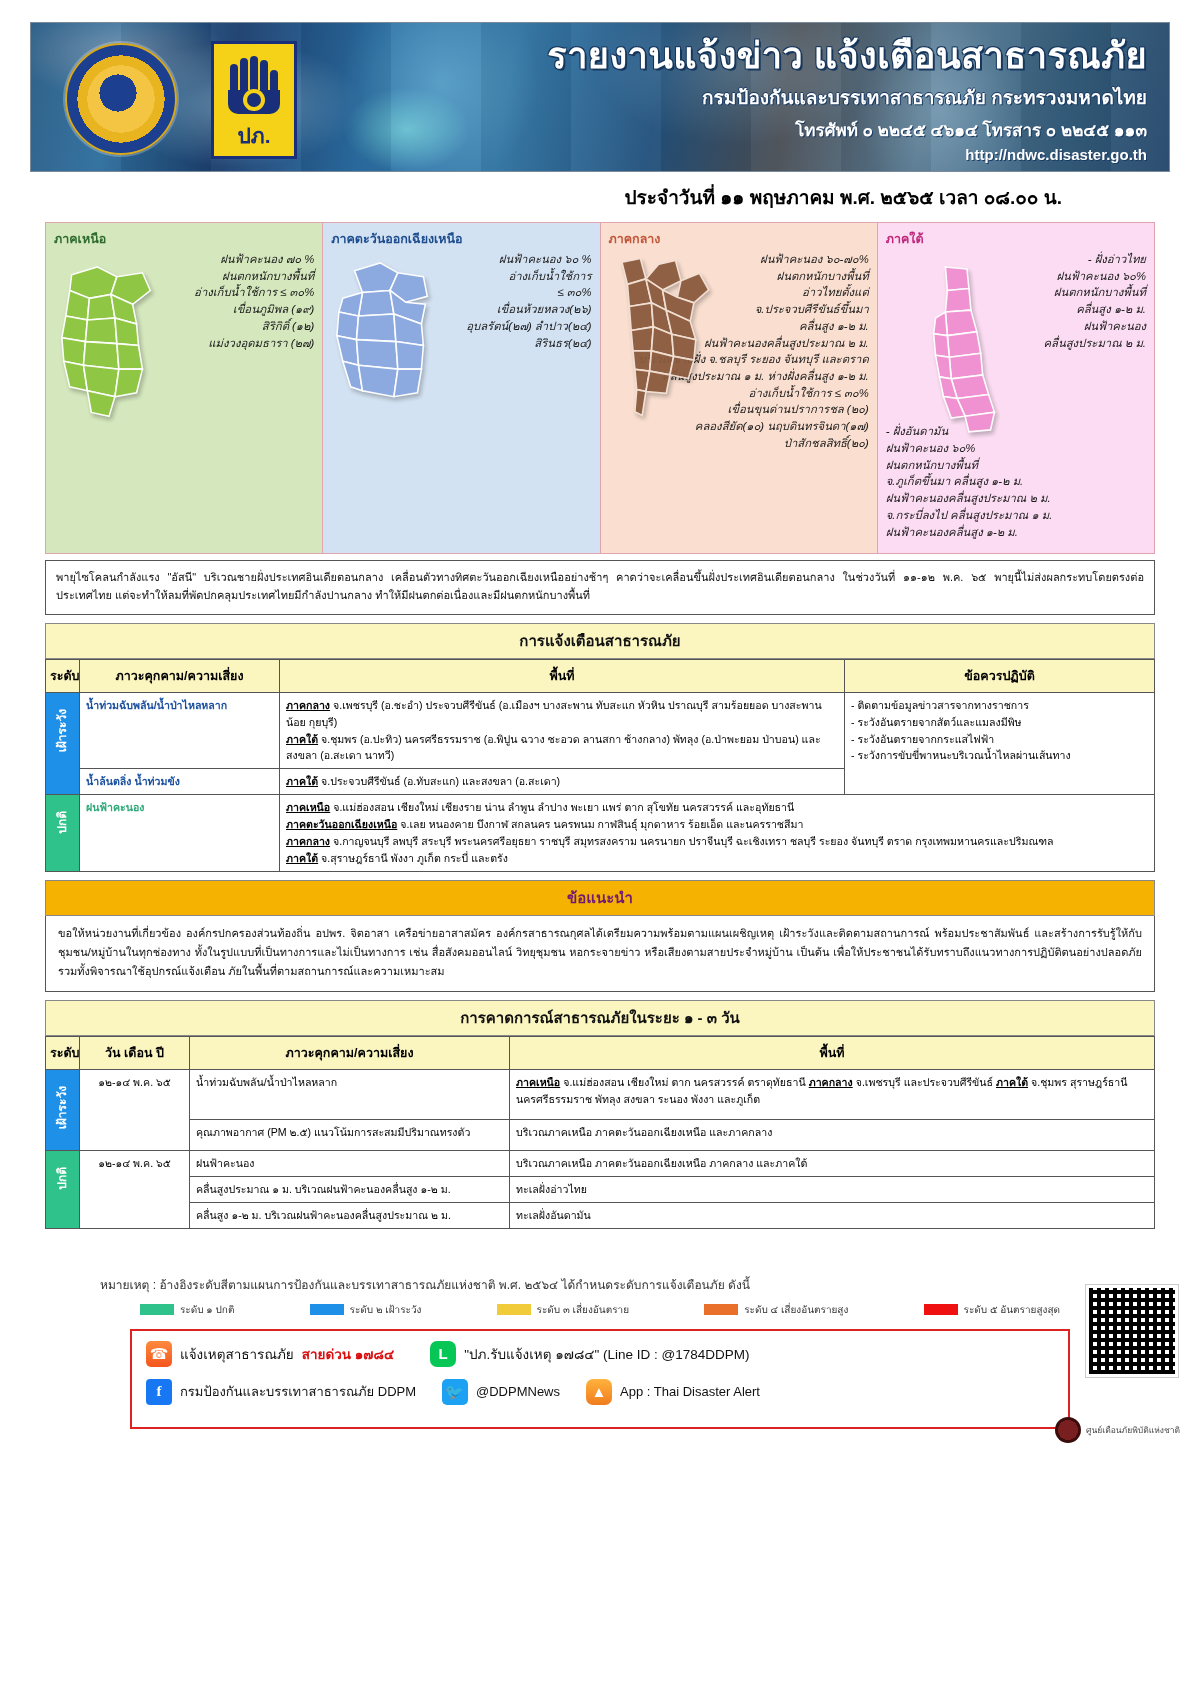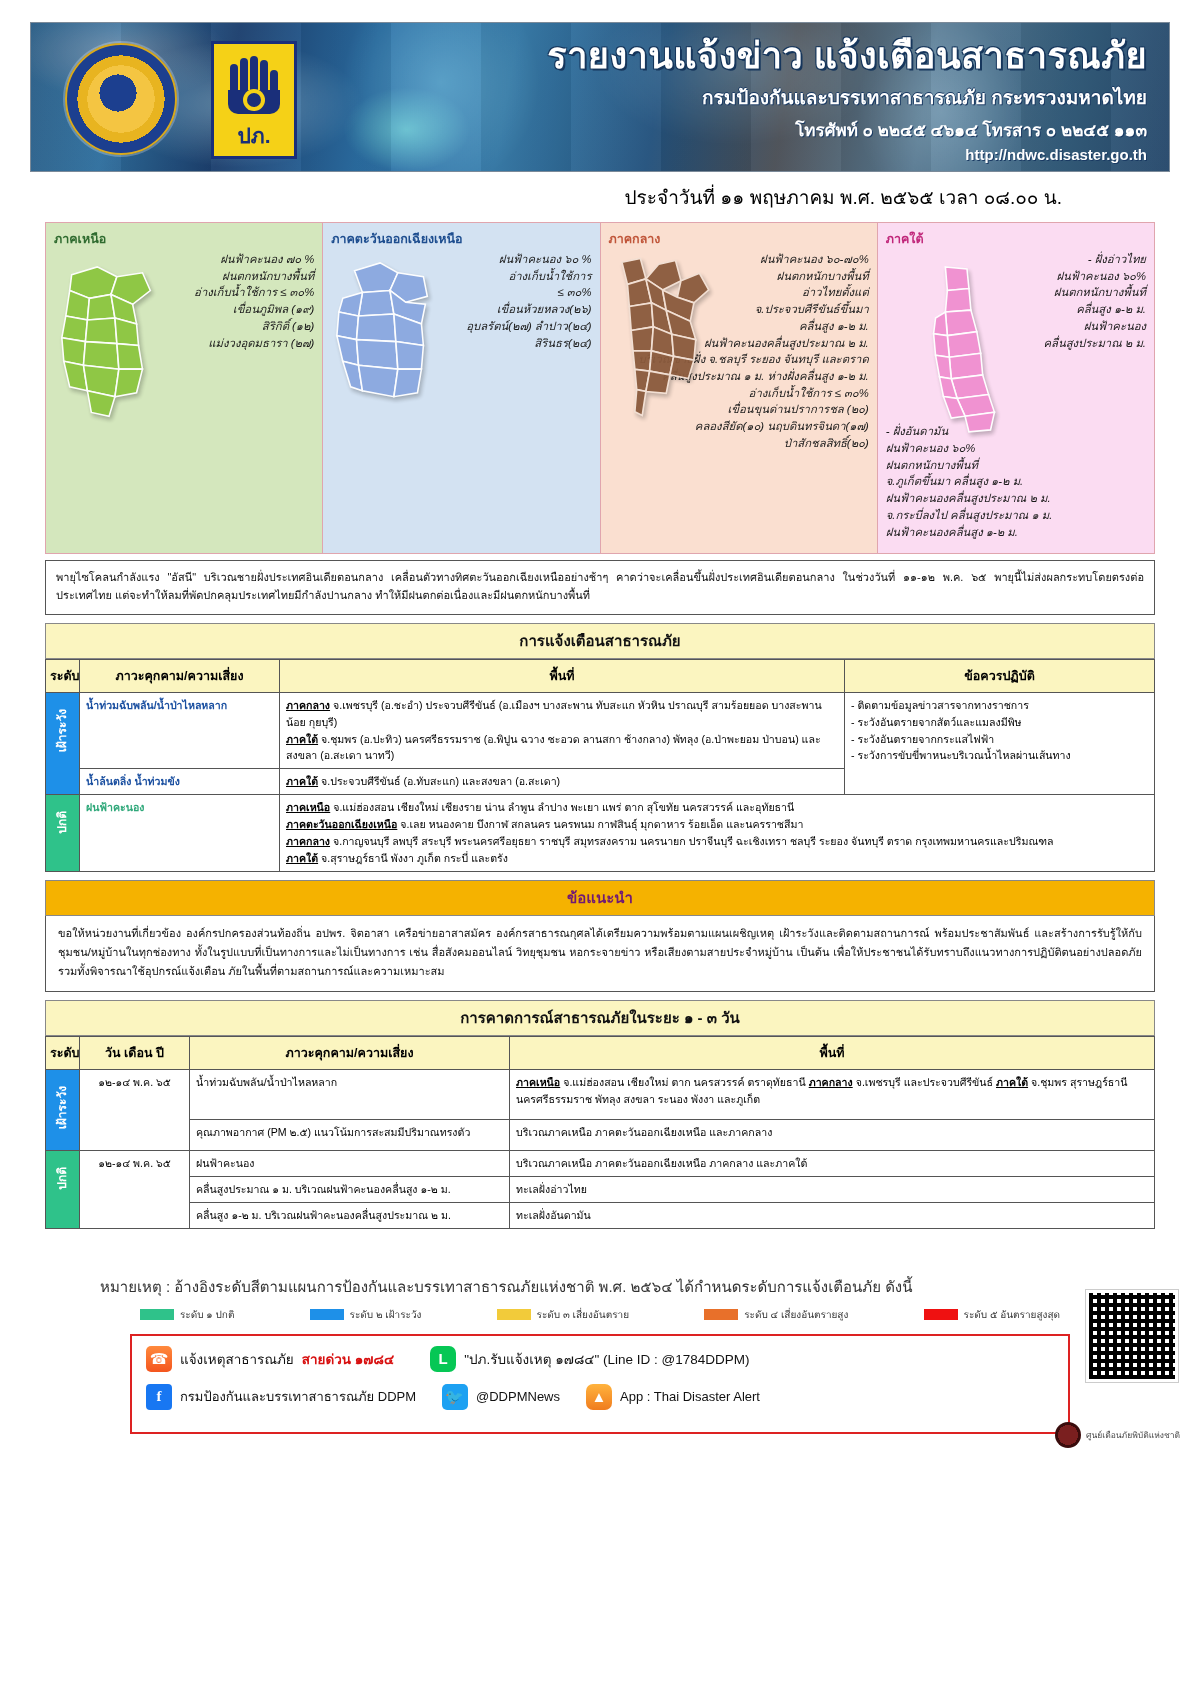--- a/index.html
+++ b/index.html
@@ -86,21 +86,21 @@
     text-shadow: 1px 1px 0 #1a3a63;
   }
   .b-url {
     color: #ffffff; font-size: 15px; font-weight: bold; margin-top: 3px;
     text-shadow: 1px 1px 0 #1a3a63;
   }
 
   .datebar {
     margin: 10px 30px 0 30px;
     text-align: right;
-    font-size: 19px; font-weight: normal; color: #000;
+    font-size: 19px; font-weight: bold; color: #000;
     padding-right: 108px;
   }
 
   
   .forecast {
     margin: 10px 45px 0 45px;
     border: 1px solid #e0a5ae;
   }
   .forecast-title {
     text-align: center; font-size: 15px; font-weight: bold; color: #111;
@@ -185,21 +185,21 @@
   
   .recommend {
     margin: 0 45px; border: 1px solid #555; border-top: none;
     padding: 8px 12px 10px 12px;
     font-size: 11px; line-height: 1.72; text-align: justify; color: #111;
   }
 
   
   .footnote {
     margin: 46px 100px 0 100px;
-    font-size: 15px; color: #333;
+    font-size: 12px; color: #333;
   }
   .legend {
     margin: 8px 140px 0 140px;
     display: flex; justify-content: space-between; align-items: center;
   }
   .legend-item { display: flex; align-items: center; gap: 6px; font-size: 10px; color: #333; }
   .sw { width: 34px; height: 11px; display: inline-block; }
 
   .contact-box {
     margin: 12px 130px 0 130px;

